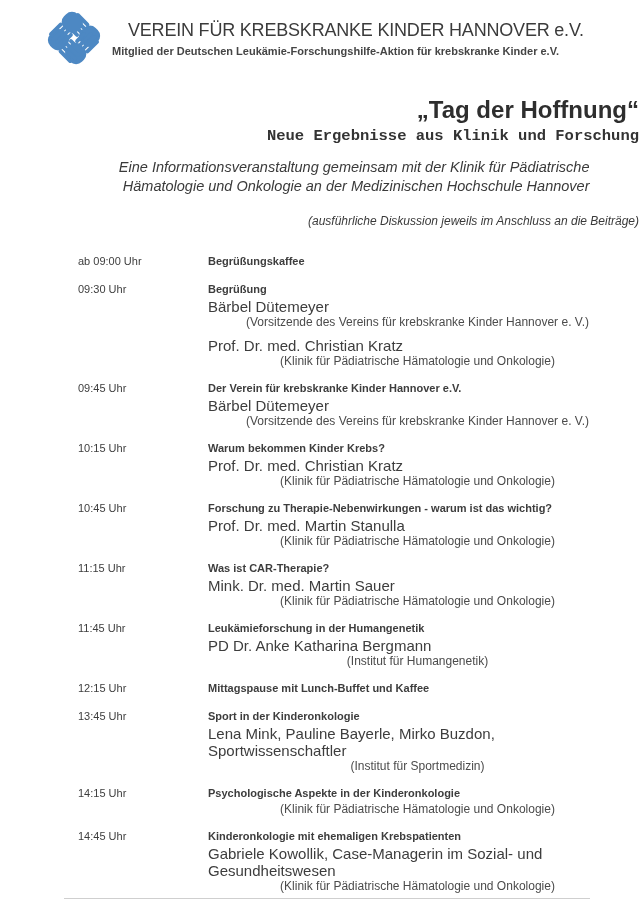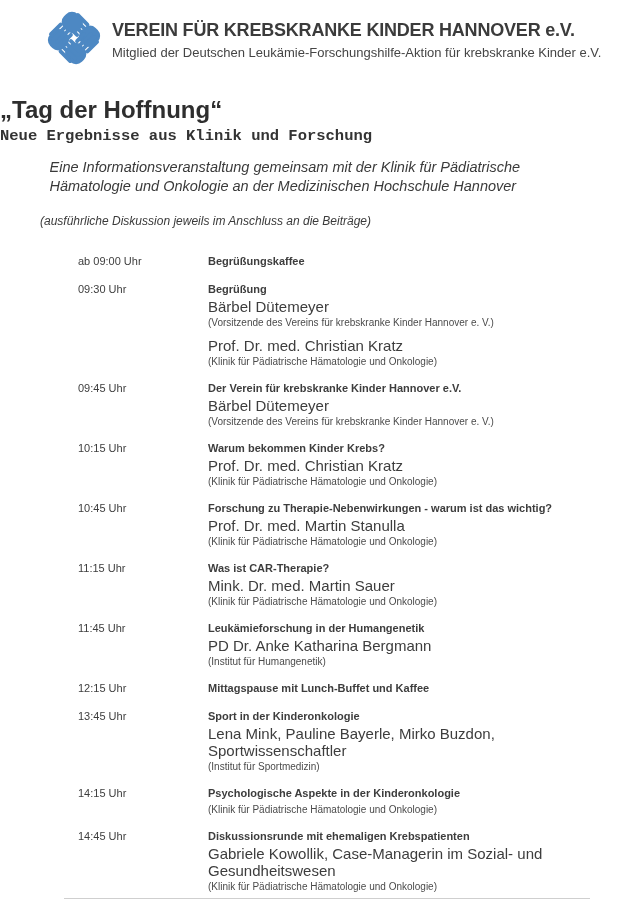--- a/index.html
+++ b/index.html
@@ -17,46 +17,46 @@
   }
   
   .header{position:relative;height:72px;}
   .logo{position:absolute;left:34px;top:3px;width:80px;height:70px;}
   .logo rect{fill:var(--logo-color);}
   .header-text{
     margin-left:112px;margin-right:82px;
     text-align:center;padding-top:20px;
   }
   .org-name{
-    font-size:18px;font-weight:bold;letter-spacing:-0.2px;
-    white-space:nowrap;color:#3b3b3b;
+    font-size:18px;font-weight:normal;letter-spacing:-0.2px;
+    white-space:nowrap;color:#3b3b3b;margin-left:16px;
   }
   .org-subtitle{
-    font-size:13px;margin-top:4px;white-space:nowrap;color:#454545;
-  }
-  
-  .title-block{text-align:left;margin-top:24px;}
+    font-size:11px;margin-top:4px;white-space:nowrap;color:#454545;font-weight:bold;
+  }
+  
+  .title-block{text-align:right;margin-top:24px;}
   .event-title{font-size:24px;font-weight:600;color:#2e2e2e;line-height:28px;}
   .event-subtitle{font-size:15.5px;font-weight:bold;line-height:20px;margin-top:2px;color:#333;font-family:Liberation Mono, monospace;}
   .event-description{
     font-style:italic;font-size:14.5px;line-height:19px;
     max-width:540px;margin:12px auto 0 auto;color:#3a3a3a;
   }
   .event-note{
     font-style:italic;font-size:12px;line-height:15px;
     margin-top:18px;color:#3a3a3a;margin-left:40px;
   }
   
   .schedule{margin-top:24px;padding-left:78px;padding-right:12px;}
   .row{display:flex;margin-bottom:11px;}
   .time{flex:0 0 130px;font-size:11px;line-height:17px;}
   .content{flex:1;min-width:0;}
   .talk-title{font-size:11px;font-weight:bold;line-height:17px;}
   .speaker{font-size:15px;line-height:17px;}
-  .affiliation{font-size:10px;line-height:15px;color:#4b4b4b;}
+  .affiliation{font-size:12px;line-height:15px;color:#4b4b4b;text-align:center;}
   .group + .group{margin-top:7px;}
   
   .page-bottom-rule{
     position:absolute;left:64px;bottom:0;width:526px;height:1px;
     background:#cfcfcf;
   }
 </style>
 </head>
 <body>
 
@@ -208,21 +208,21 @@
       <div class="talk-title">Psychologische Aspekte in der Kinderonkologie</div>
     <div class="group">
           <div class="affiliation">(Klinik für Pädiatrische Hämatologie und Onkologie)</div>
         </div>
       </div>
   </div>
 
   <div class="row">
     <div class="time">14:45 Uhr</div>
     <div class="content">
-      <div class="talk-title">Diskussionsrunde mit ehemaligen Krebspatienten</div>
+      <div class="talk-title">Kinderonkologie mit ehemaligen Krebspatienten</div>
     <div class="group">
           <div class="speaker">Gabriele Kowollik, Case-Managerin im Sozial- und Gesundheitswesen</div>
           <div class="affiliation">(Klinik für Pädiatrische Hämatologie und Onkologie)</div>
         </div>
       </div>
   </div>
 
   <div class="row">
     <div class="time">ca. 16:00 Uhr</div>
     <div class="content">

